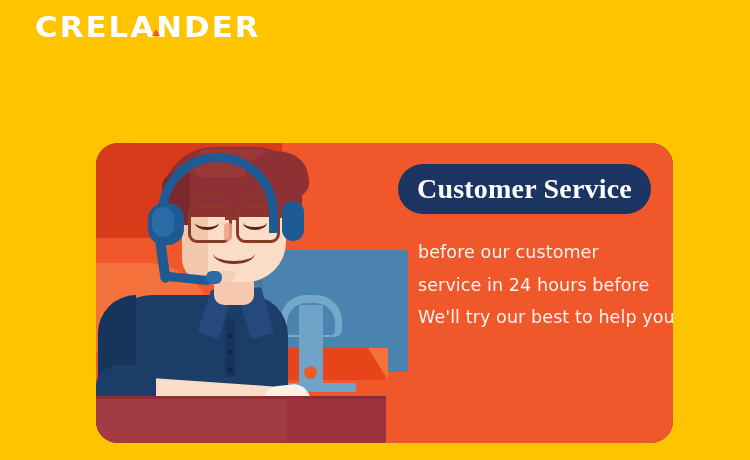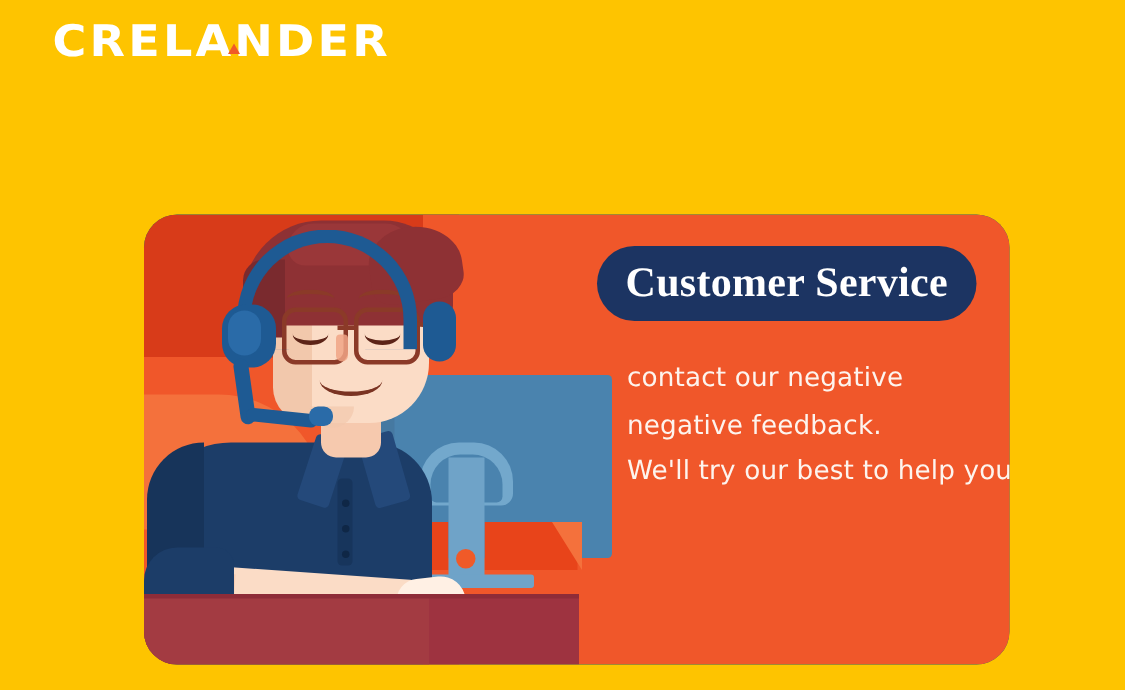--- a/index.html
+++ b/index.html
@@ -568,19 +568,19 @@
       <div id="desk"></div>
       <div id="desk-front"></div>
       <div id="desk-edge"></div>
     </div>
 
     <div id="badge">
       <span id="badge-label">Customer Service</span>
     </div>
 
     <div id="body-copy">
-      <div class="copy-line">contact our negative</div>
-      <div class="copy-line tight">negative feedback.</div>
+      <div class="copy-line">before our customer</div>
+      <div class="copy-line">service in 24 hours before</div>
       <div class="copy-line tight">We'll try our best to help you.</div>
     </div>
 
   </div>
 </div>
 
 </body></html>

